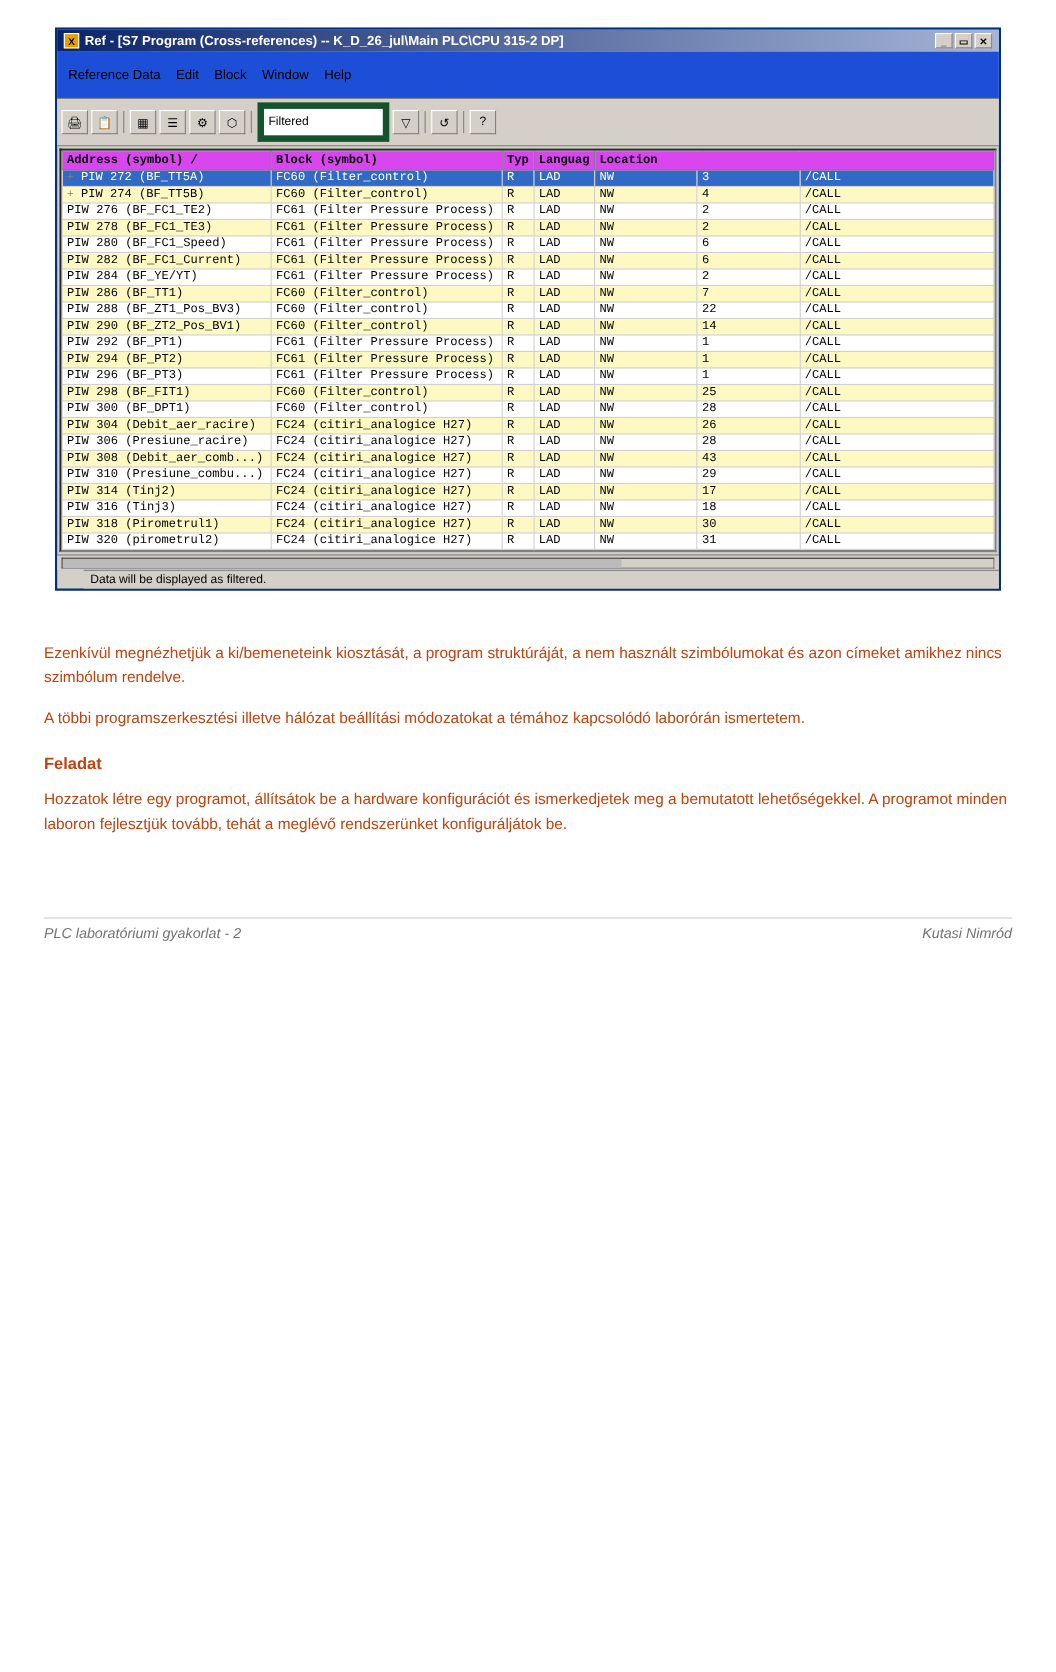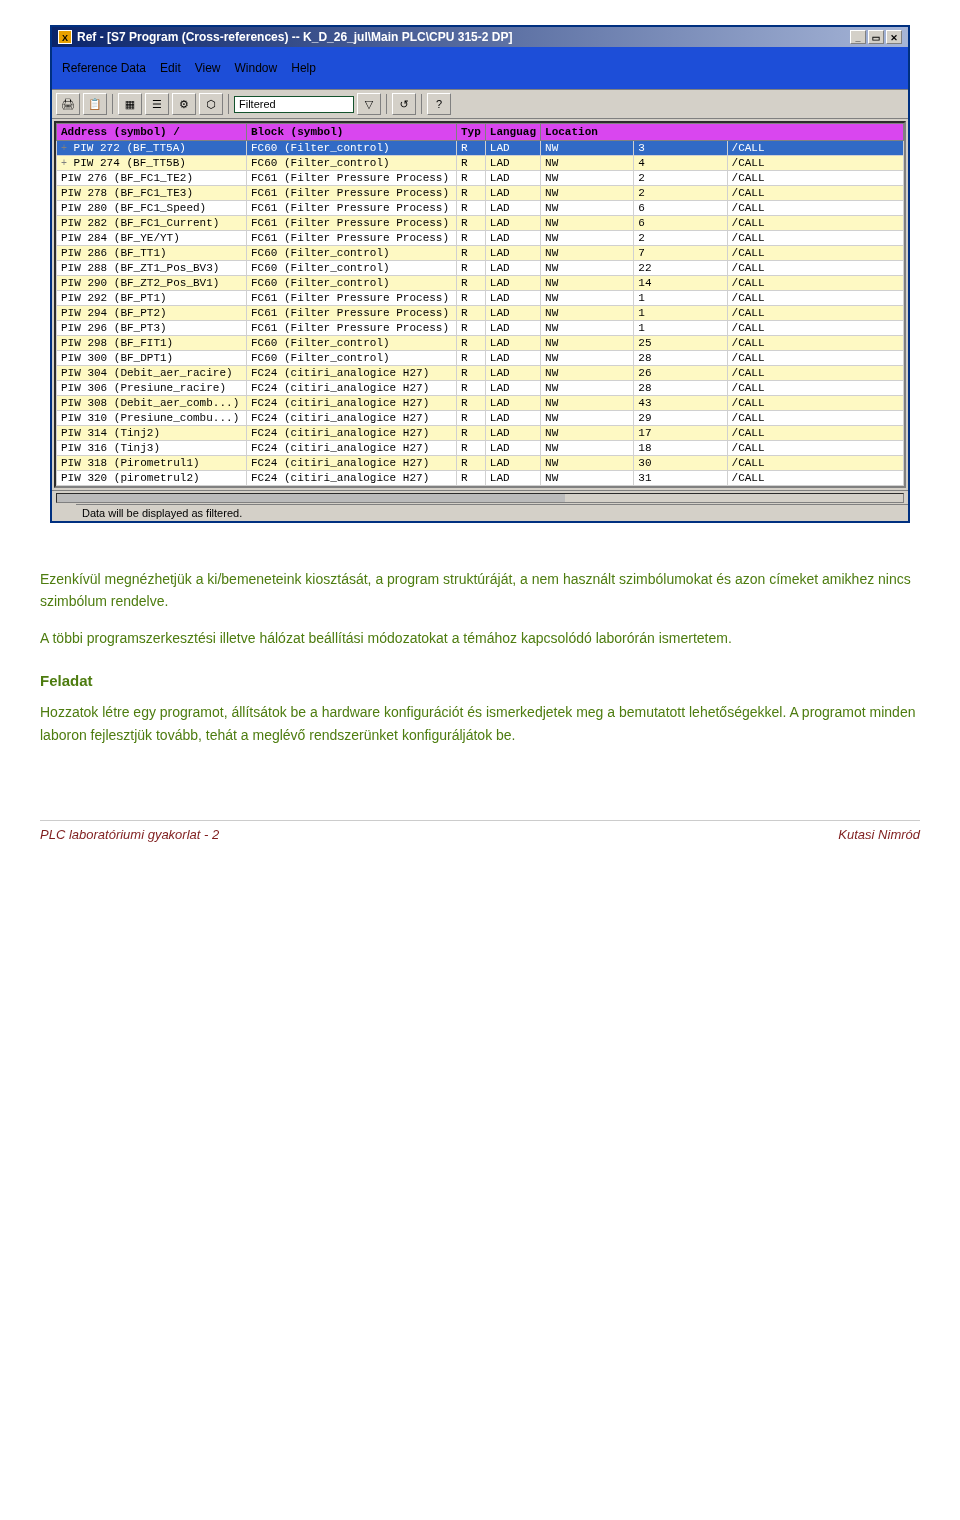--- a/index.html
+++ b/index.html
@@ -98,25 +98,25 @@
       cursor: pointer;
     }
     .tb-separator {
       width: 1px;
       height: 20px;
       background: #808080;
       margin: 0 2px;
     }
     .tb-filter-box {
       background: #fff;
-      border: 1px solid #14532d;
+      border: 6px solid #14532d;
       padding: 1px 4px;
       font-size: 11px;
       width: 120px;
-      height: 17px;
+      height: 36px;
       display: flex;
       align-items: center;
     }
 
     
     .table-container {
       background: #fff;
       margin: 2px;
       border: 2px inset #808080;
       overflow: hidden;
@@ -173,39 +173,39 @@
       position: relative;
       overflow: hidden;
     }
 
     
     .main-content {
       padding: 20px 40px;
       font-family: Arial, sans-serif;
       font-size: 14px;
       line-height: 1.6;
-      color: #4d7c0f;
+      color: #c2410c;
     }
     .main-content p {
       margin-bottom: 14px;
     }
     .section-title {
       font-size: 15px;
       font-weight: bold;
       margin: 20px 0 8px 0;
     }
 
     
     .page-footer {
       margin: 40px 40px 10px 40px;
       display: flex;
       justify-content: space-between;
       font-style: italic;
       font-size: 13px;
-      color: #7f1d1d;
+      color: #737373;
       border-top: 1px solid #ccc;
       padding-top: 6px;
     }
   </style>
 </head>
 <body>
 
 <div style="padding: 15px 50px;">
   <div class="window-outer">
 
@@ -217,21 +217,21 @@
       <div class="title-bar-buttons">
         <div class="tb-btn">_</div>
         <div class="tb-btn">▭</div>
         <div class="tb-btn">✕</div>
       </div>
     </div>
 
     <div class="menu-bar">
       <span class="menu-item">Reference Data</span>
       <span class="menu-item">Edit</span>
-      <span class="menu-item">View</span>
+      <span class="menu-item">Block</span>
       <span class="menu-item">Window</span>
       <span class="menu-item">Help</span>
     </div>
 
     <div class="toolbar">
       <div class="tb-icon-btn" title="Print">🖨</div>
       <div class="tb-icon-btn" title="Copy">📋</div>
       <div class="tb-separator"></div>
       <div class="tb-icon-btn" title="Table">▦</div>
       <div class="tb-icon-btn" title="List">☰</div>

